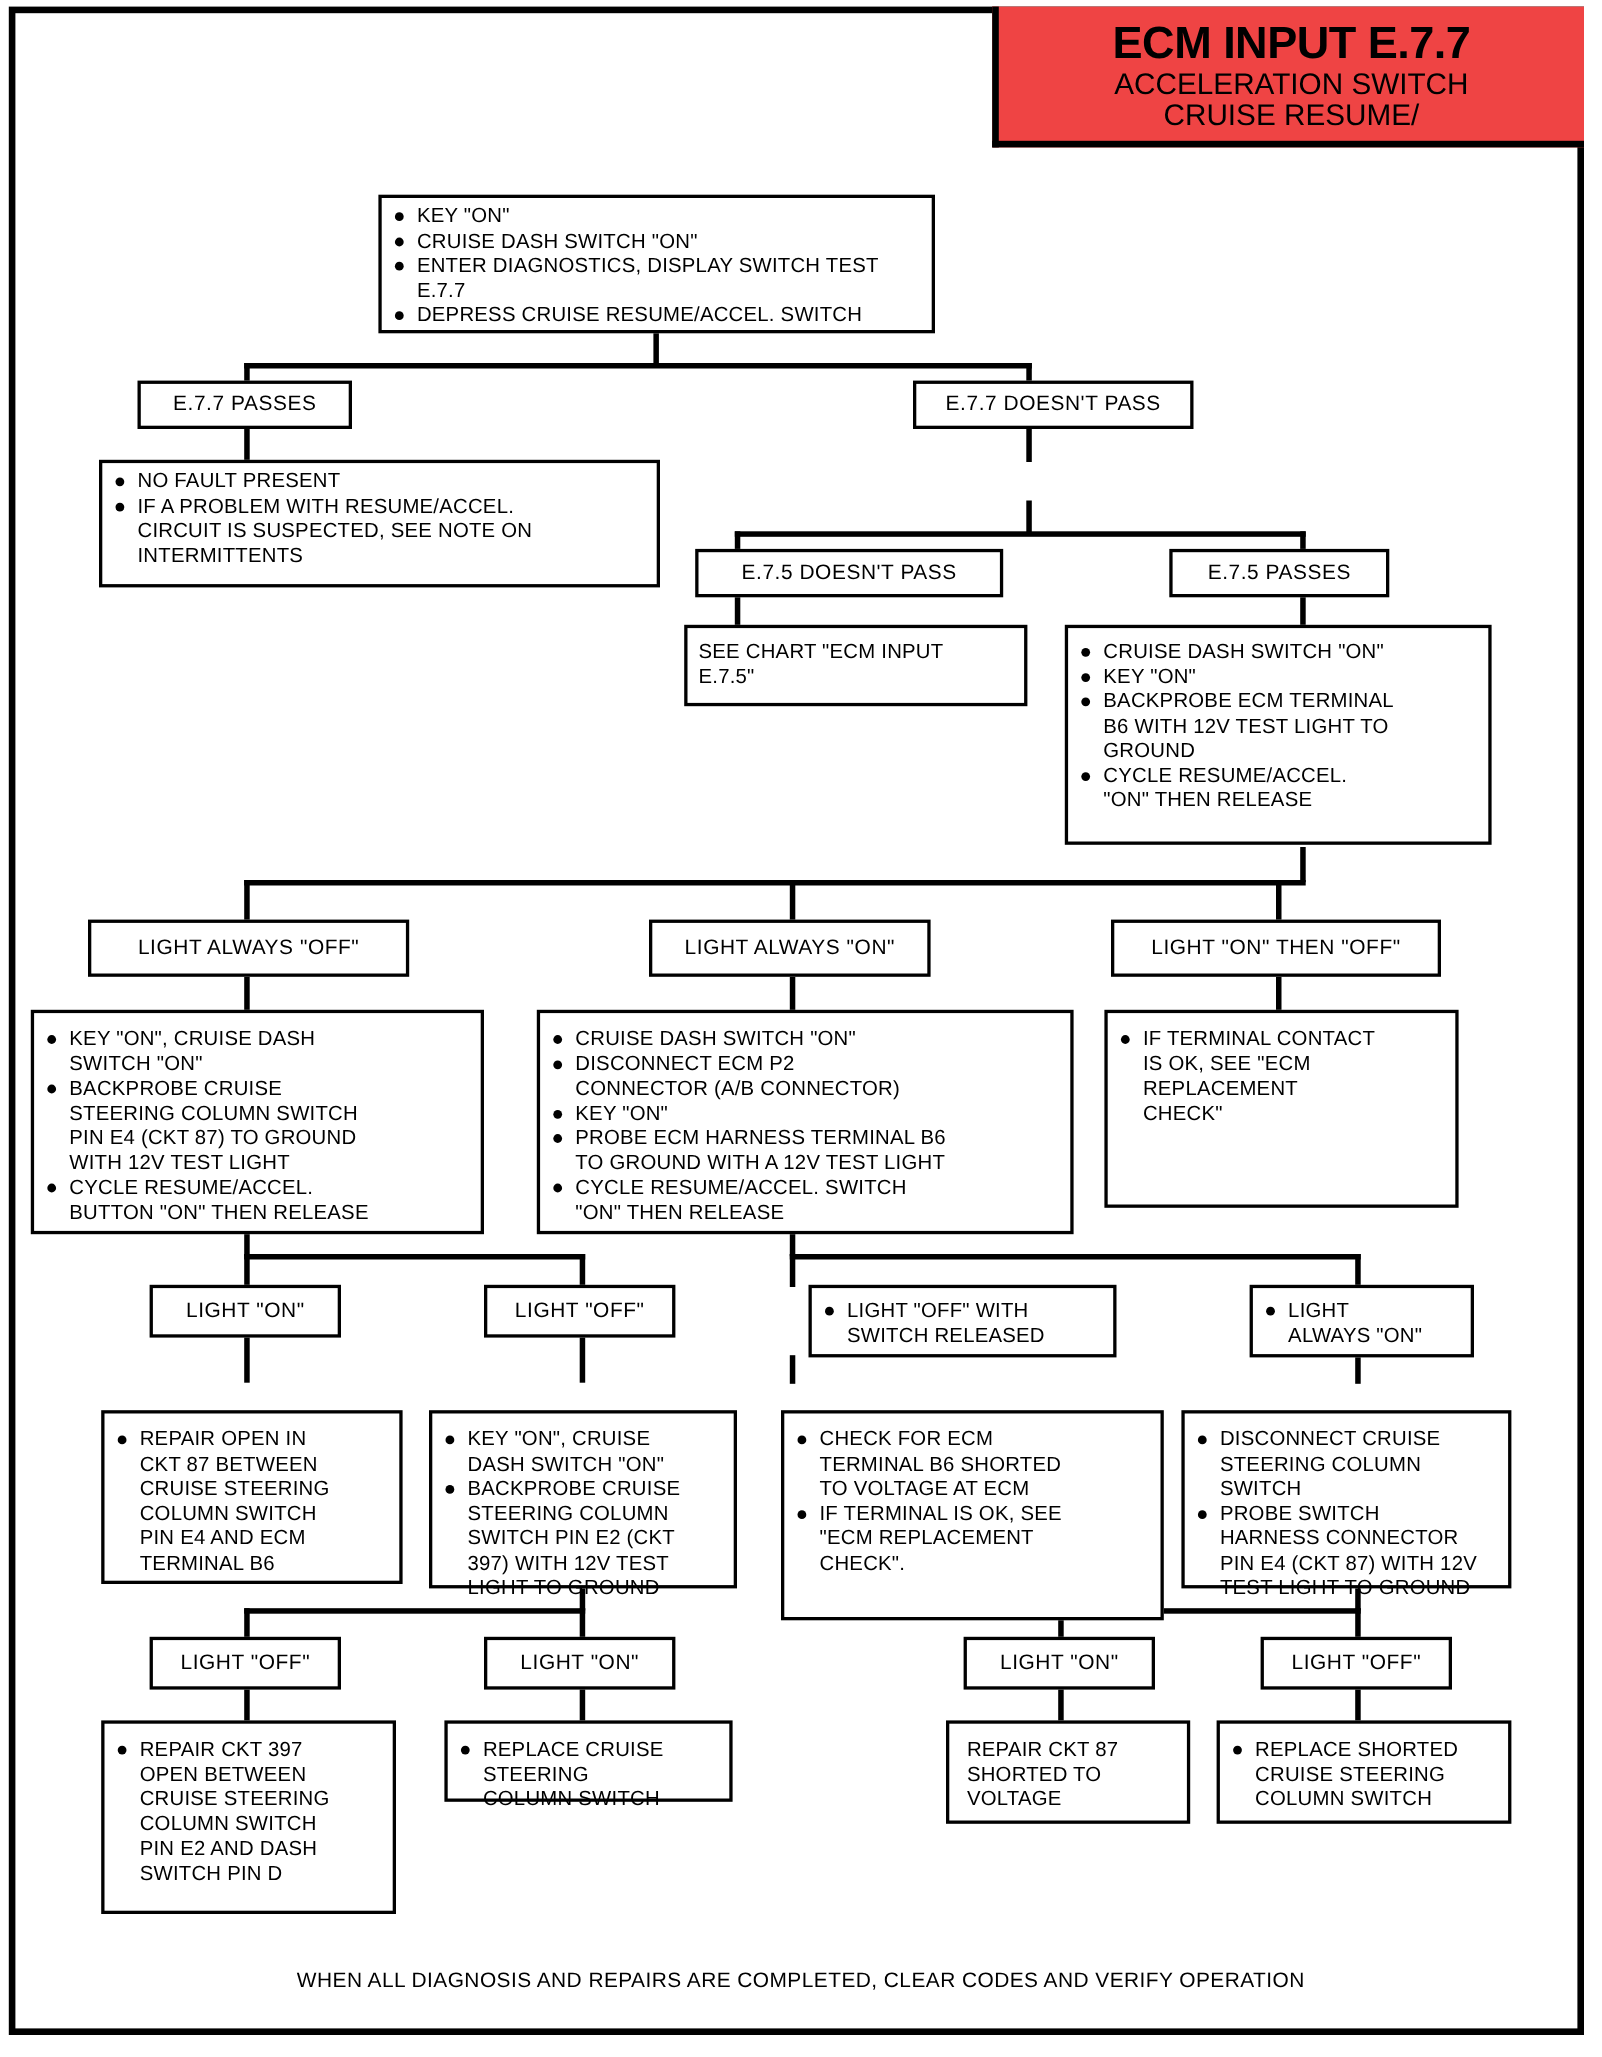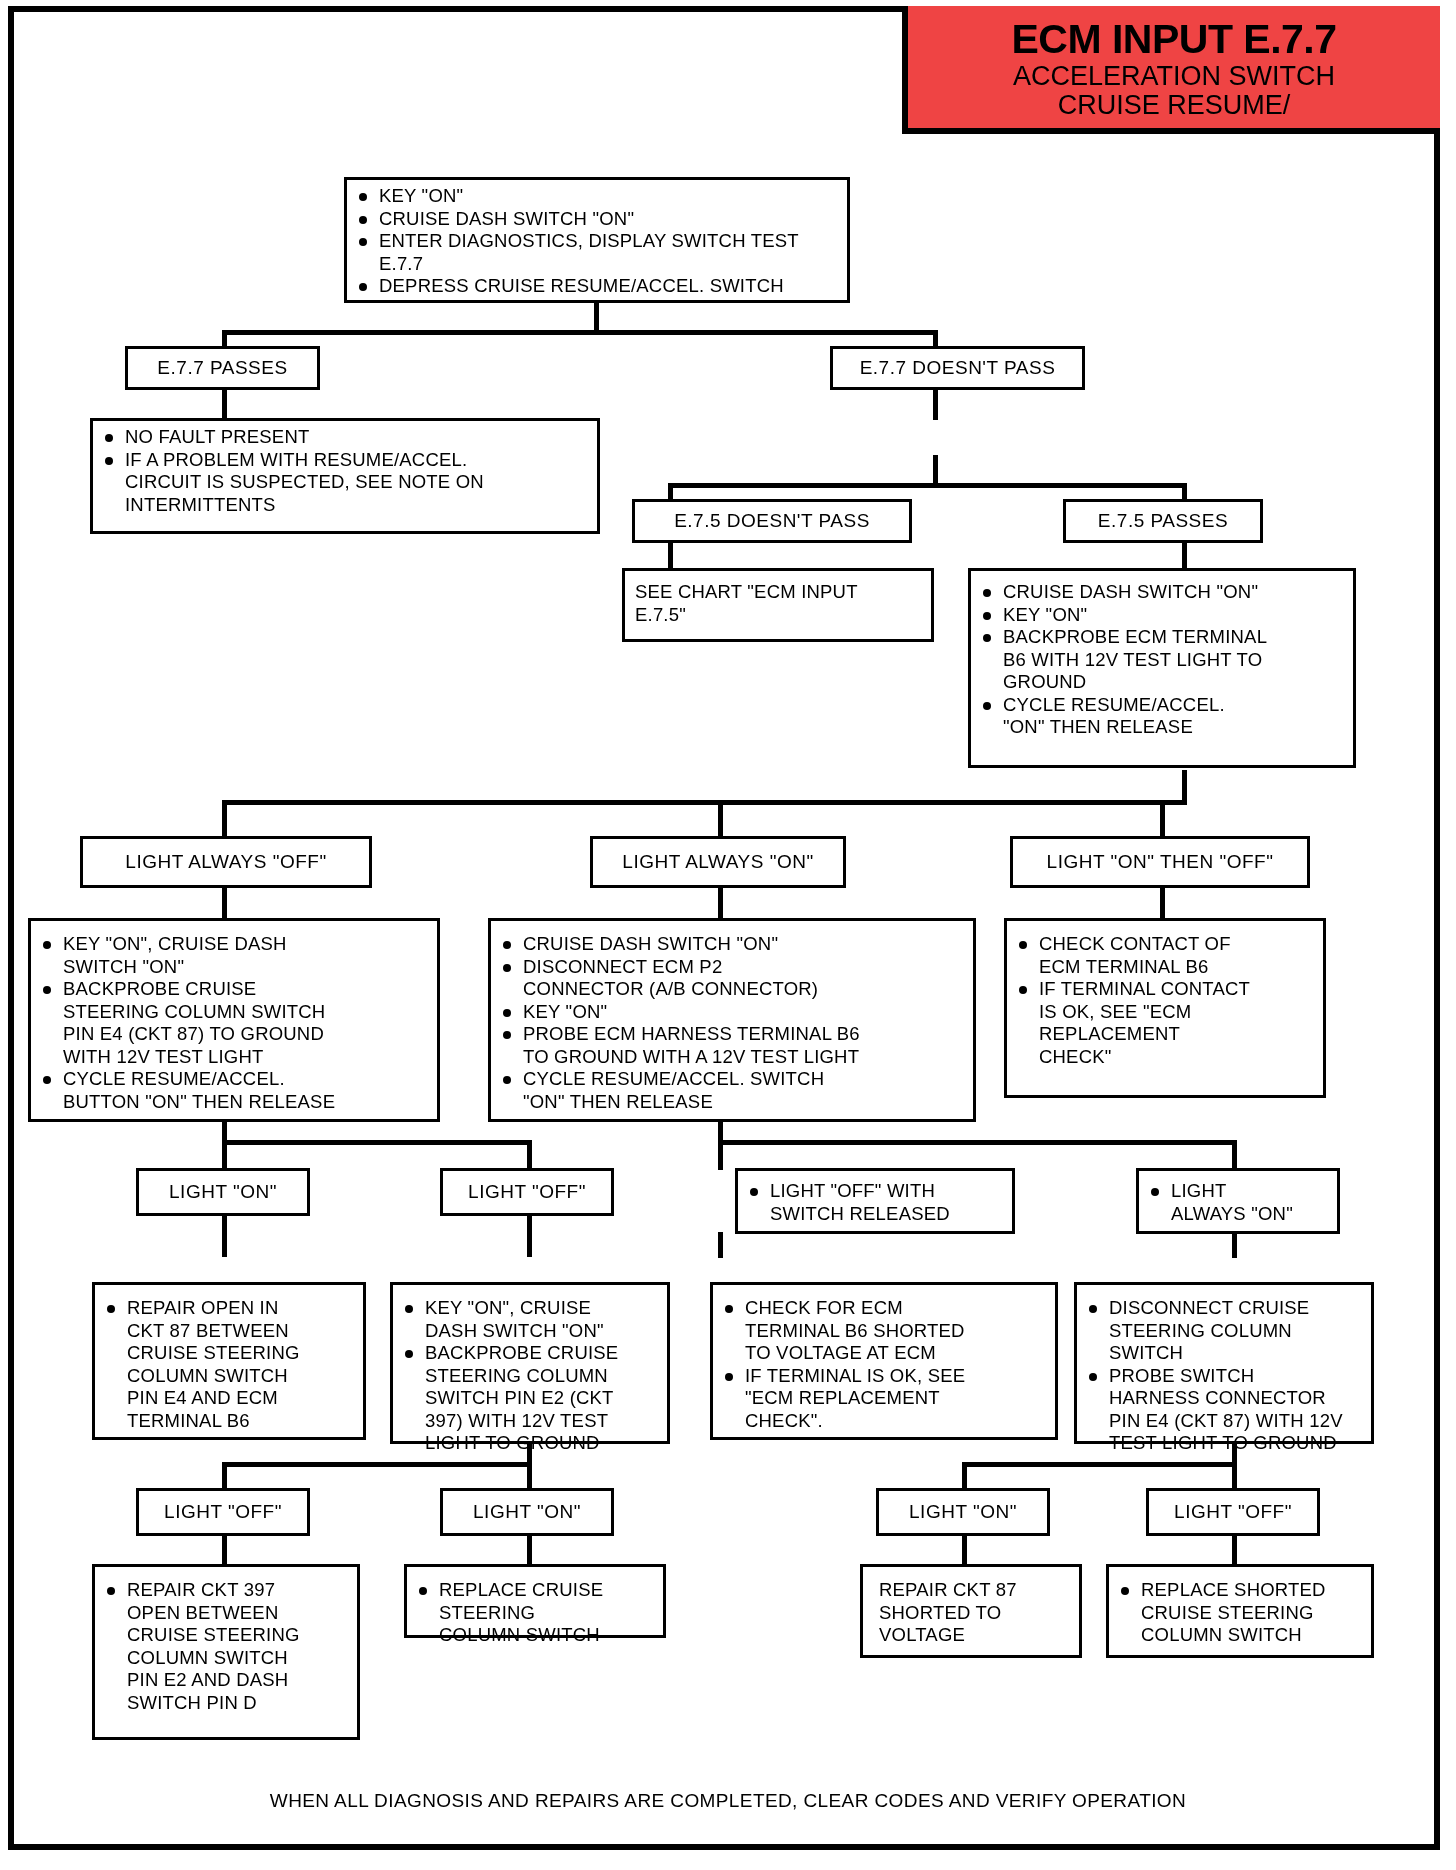--- a/index.html
+++ b/index.html
@@ -316,22 +316,20 @@
 TO GROUND WITH A 12V TEST LIGHT</li>
         <li>CYCLE RESUME/ACCEL. SWITCH
 "ON" THEN RELEASE</li>
       </ul>
     </div>
   </div>
 
   <div class="box" style="left:1004px; top:918px; width:322px; height:180px;">
     <div class="box-inner" style="padding-top:12px;">
       <ul class="bullets">
-        <li>CHECK CONTACT OF
-ECM TERMINAL B6</li>
         <li>IF TERMINAL CONTACT
 IS OK, SEE "ECM
 REPLACEMENT
 CHECK"</li>
       </ul>
     </div>
   </div>
 
   <div class="box label" style="left:136px; top:1168px; width:174px; height:48px;">
     <div class="lbl lbl-center-v">LIGHT "ON"</div>
@@ -379,21 +377,21 @@
 DASH SWITCH "ON"</li>
         <li>BACKPROBE CRUISE
 STEERING COLUMN
 SWITCH PIN E2 (CKT
 397) WITH 12V TEST
 LIGHT TO GROUND</li>
       </ul>
     </div>
   </div>
 
-  <div class="box" style="left:710px; top:1282px; width:348px; height:158px;">
+  <div class="box" style="left:710px; top:1282px; width:348px; height:191px;">
     <div class="box-inner" style="padding-top:12px;">
       <ul class="bullets">
         <li>CHECK FOR ECM
 TERMINAL B6 SHORTED
 TO VOLTAGE AT ECM</li>
         <li>IF TERMINAL IS OK, SEE
 "ECM REPLACEMENT
 CHECK".</li>
       </ul>
     </div>

